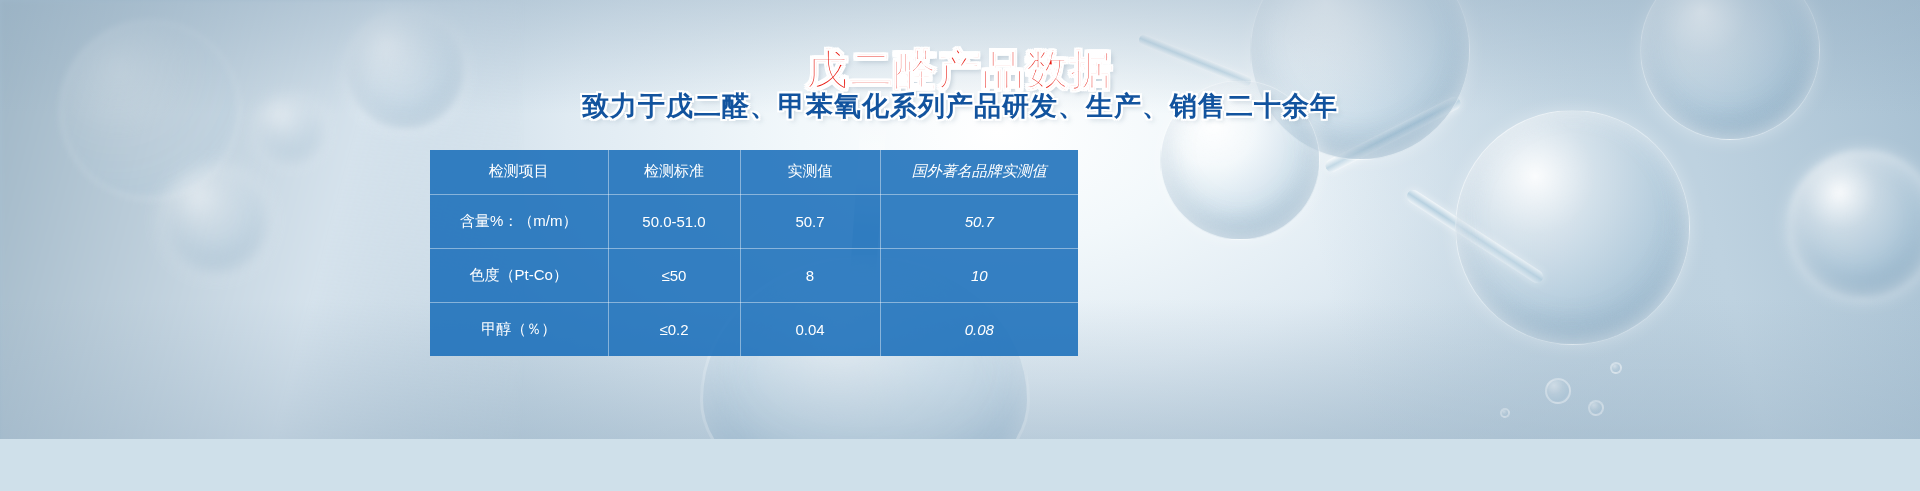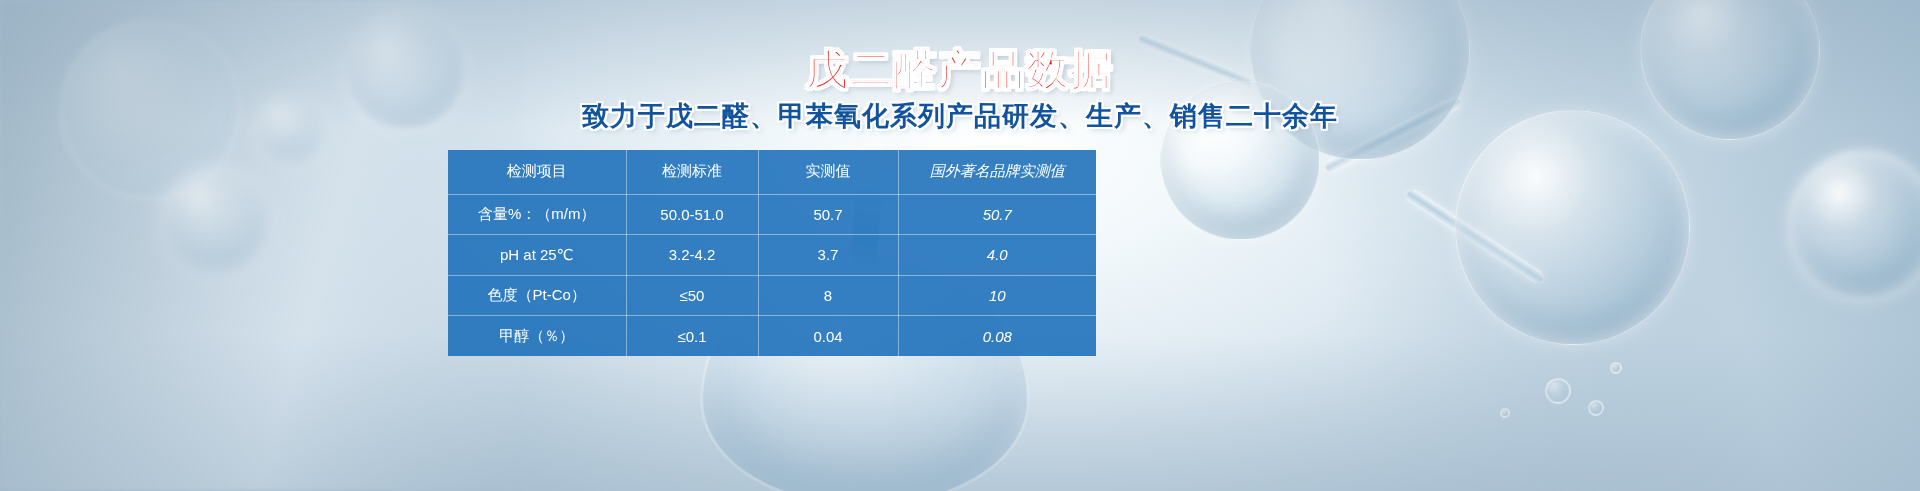--- a/index.html
+++ b/index.html
@@ -8,21 +8,21 @@
     font-family: "Liberation Sans", "DejaVu Sans", sans-serif;
     position: relative;
     background: #cfe0ea;
   }
 
   
   #banner {
     position: absolute;
     inset: 0;
     width: 1920px;
-    height: 491px;
+    height: 439px;
     overflow: hidden;
   }
   #bg-base {
     position: absolute; inset: 0;
     background:
       radial-gradient(ellipse 900px 520px at 52% 30%, #ffffff 0%, #f2f8fb 22%, #dfeaf2 48%, #c3d5e2 72%, #a9c1d2 100%);
   }
   #bg-left-wash {
     position: absolute; left: 0; top: 0; width: 520px; height: 491px;
     background: linear-gradient(105deg, #9fb6c6 0%, #b9cbd8 28%, #d5e2ec 60%, rgba(226,237,244,0) 100%);
@@ -93,36 +93,35 @@
     letter-spacing: 2px;
     color: #e8180f;
     -webkit-text-stroke: 1px #ffffff;
     text-shadow:
       2px 0 0 #fff, -2px 0 0 #fff, 0 2px 0 #fff, 0 -2px 0 #fff,
       2px 2px 0 #fff, -2px 2px 0 #fff, 2px -2px 0 #fff, -2px -2px 0 #fff,
       3px 3px 5px rgba(120,145,165,.45);
     line-height: 1.05;
   }
   #sub-title {
-    margin-top: 10px;
     font-size: 27px;
     font-weight: 700;
     letter-spacing: 1px;
     color: #12539e;
     text-shadow:
       2px 0 0 #fff, -2px 0 0 #fff, 0 2px 0 #fff, 0 -2px 0 #fff,
       2px 2px 0 #fff, -2px 2px 0 #fff, 2px -2px 0 #fff, -2px -2px 0 #fff,
       3px 3px 5px rgba(120,145,165,.40);
     line-height: 1.1;
   }
 
   
   #data-table-wrap {
     position: absolute;
-    left: 448px; top: 150px;
+    left: 430px; top: 150px;
     width: 648px; height: 206px;
     z-index: 6;
   }
   table.spec {
     width: 648px;
     height: 206px;
     border-collapse: collapse;
     background: rgba(26,110,185,.88);
     table-layout: fixed;
   }
@@ -200,34 +199,28 @@
         </tr>
       </thead>
       <tbody>
         <tr>
           <td>含量%：（m/m）</td>
           <td>50.0-51.0</td>
           <td>50.7</td>
           <td>50.7</td>
         </tr>
         <tr>
-          <td>pH at 25℃</td>
-          <td>3.2-4.2</td>
-          <td>3.7</td>
-          <td>4.0</td>
-        </tr>
-        <tr>
           <td>色度（Pt-Co）</td>
           <td>≤50</td>
           <td>8</td>
           <td>10</td>
         </tr>
         <tr>
           <td>甲醇（％）</td>
-          <td>≤0.1</td>
+          <td>≤0.2</td>
           <td>0.04</td>
           <td>0.08</td>
         </tr>
       </tbody>
     </table>
   </div>
 
 </div>
 
 </body></html>

